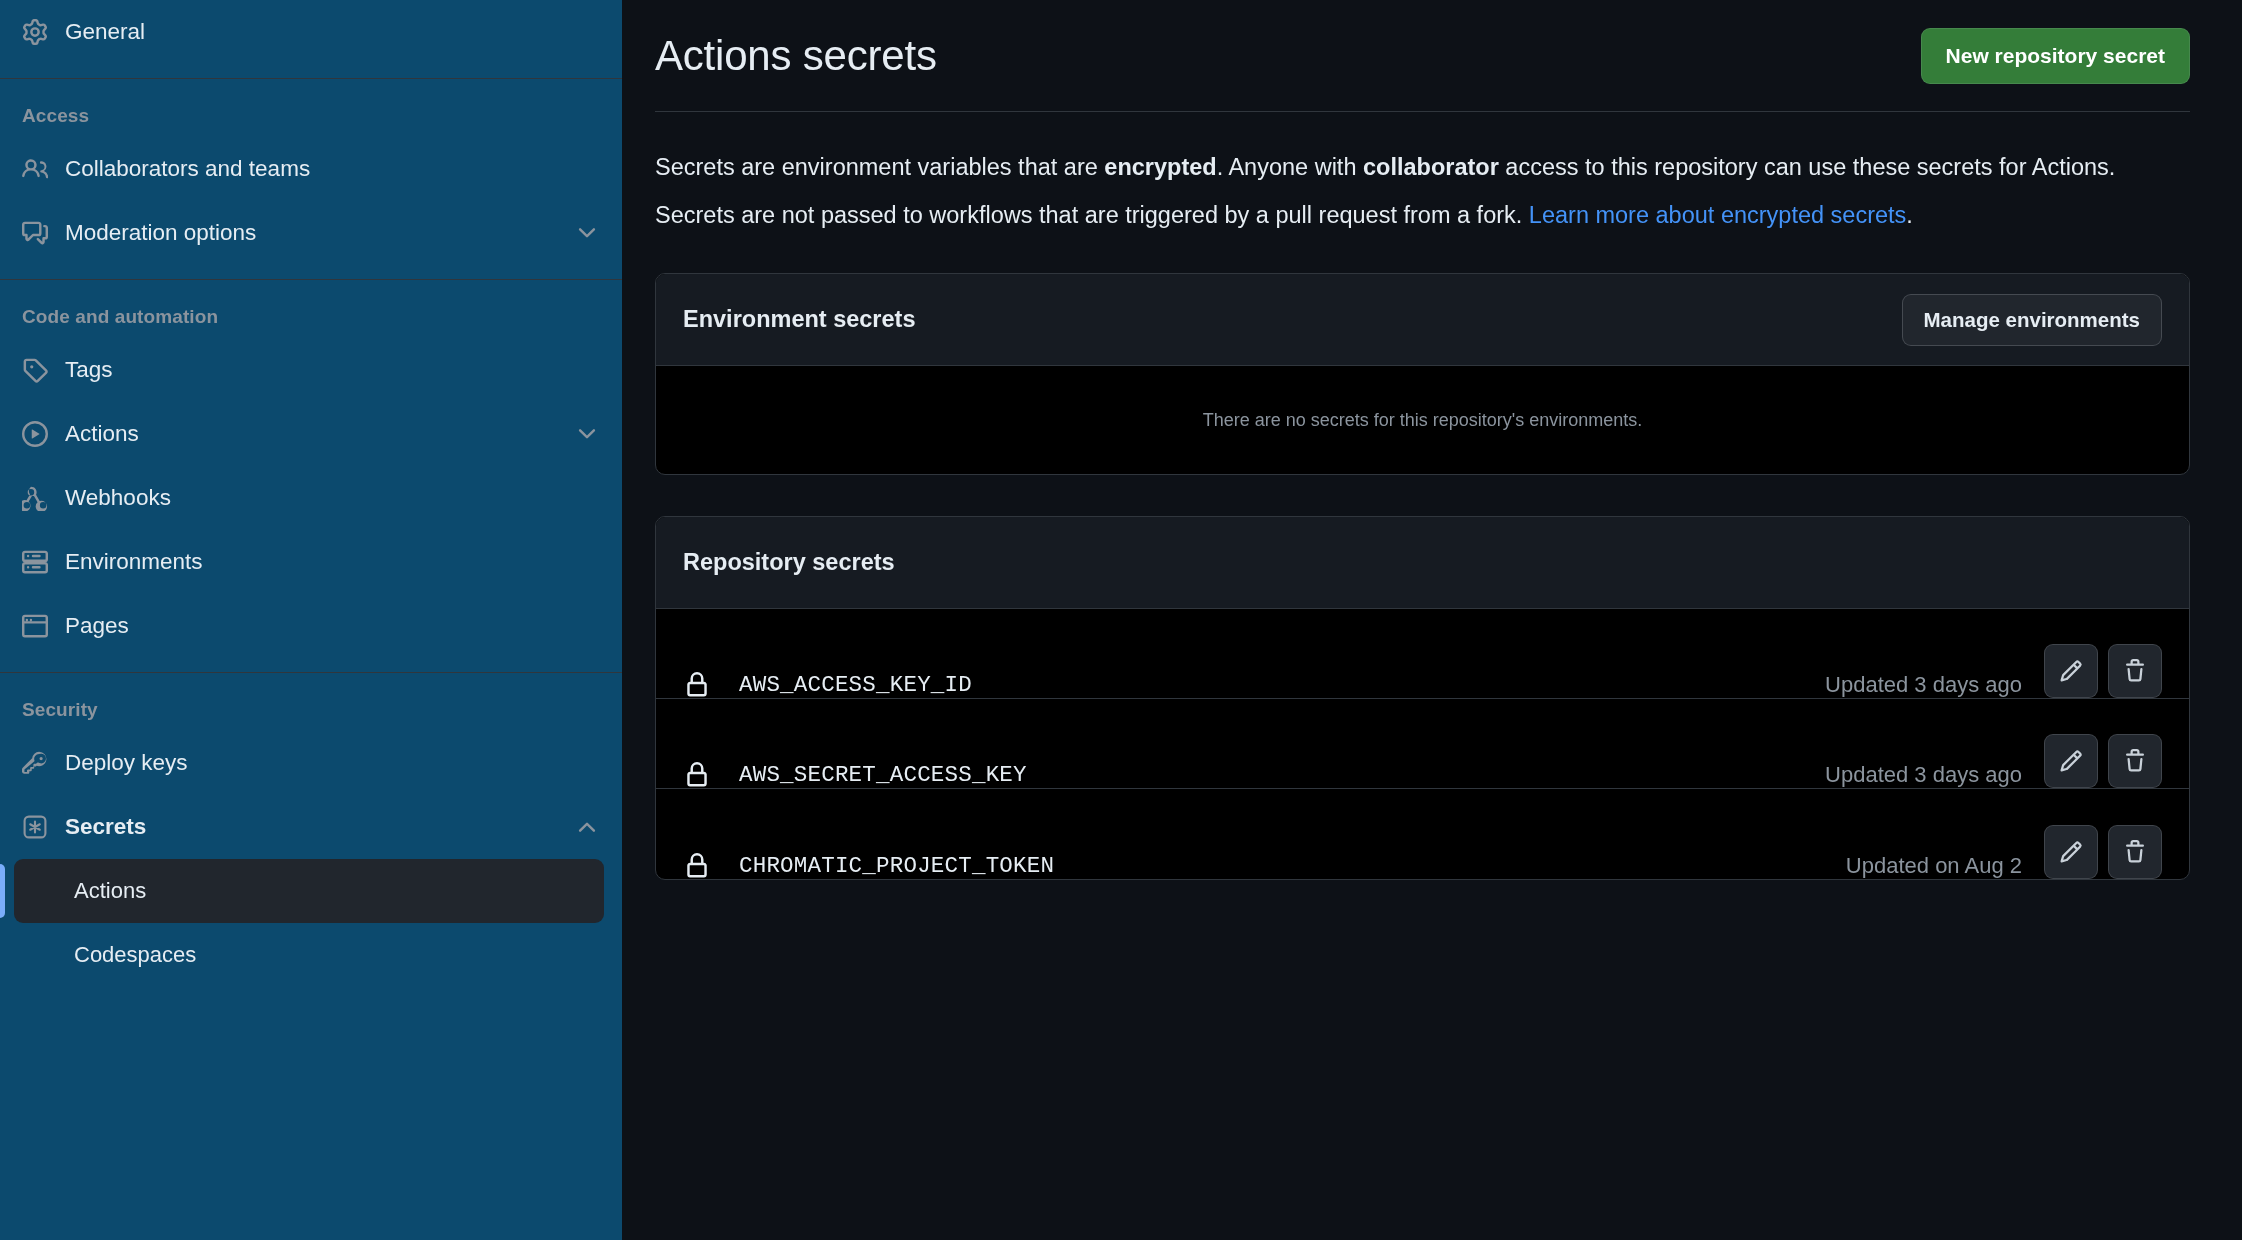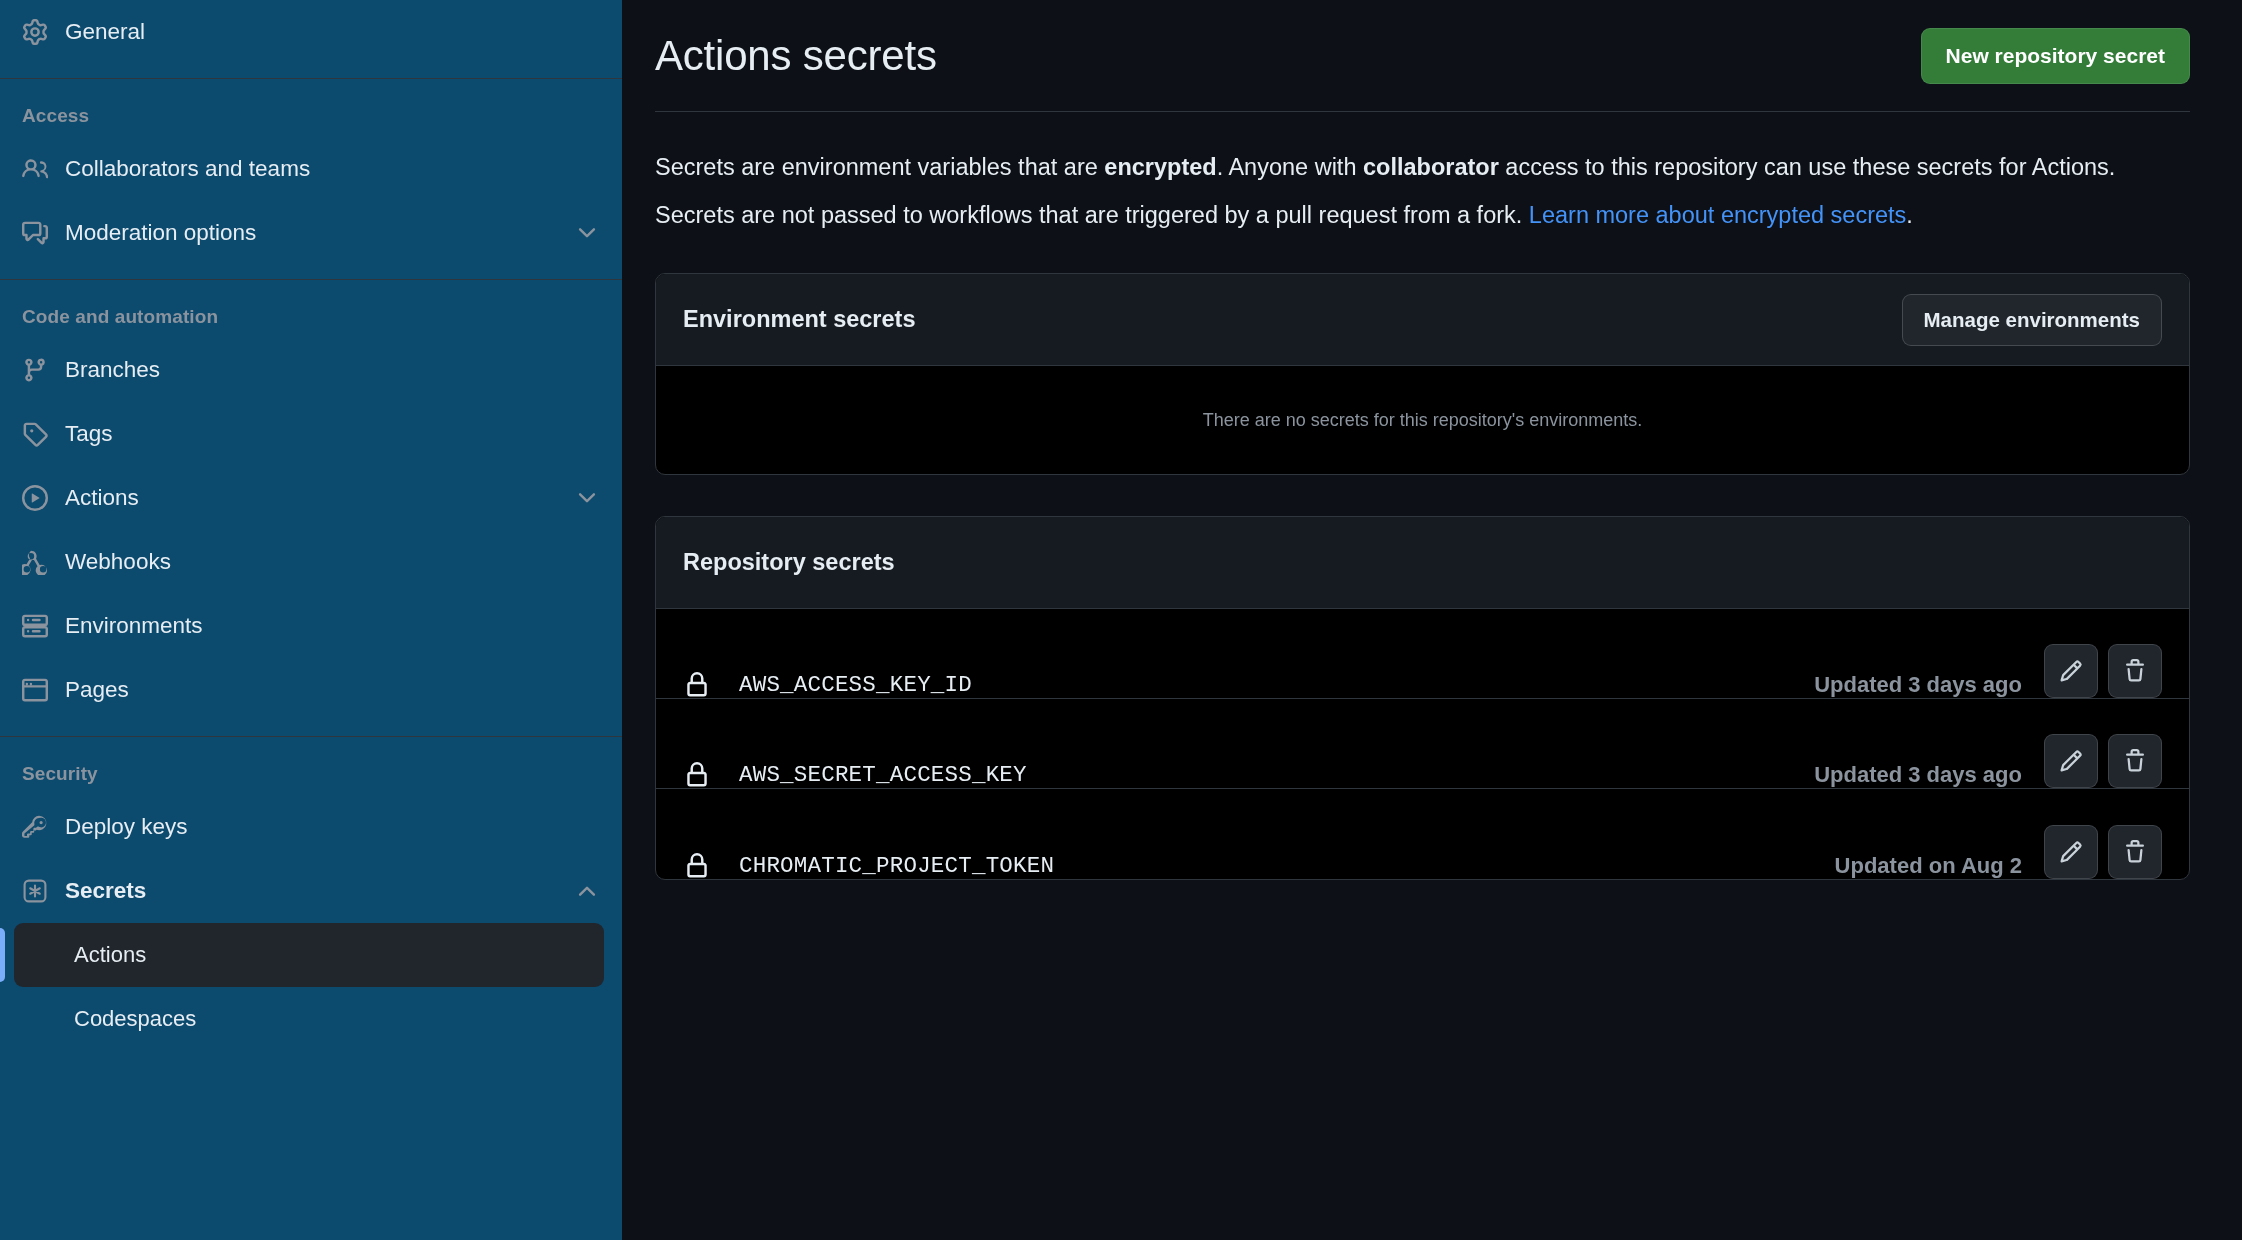--- a/index.html
+++ b/index.html
@@ -227,21 +227,20 @@
     color: #e6edf3;
     letter-spacing: 0.2px;
   }
 
   .secret-meta {
     margin-left: auto;
     font-size: 22px;
     color: #8b949e;
     margin-right: 22px;
     white-space: nowrap;
-    font-weight: bold;
   }
 
   .icon-btn {
     width: 54px;
     height: 54px;
     border: 1px solid #f0f6fc26;
     border-radius: 9px;
     background: #21262d;
     display: flex;
     align-items: center;
@@ -294,28 +293,20 @@
       <svg width="26" height="26" viewBox="0 0 16 16" fill="currentColor">
           <path d="M12.78 5.22a.749.749 0 0 1 0 1.06l-4.25 4.25a.749.749 0 0 1-1.06 0L3.22 6.28a.749.749 0 1 1 1.06-1.06L8 8.939l3.72-3.719a.749.749 0 0 1 1.06 0Z"></path>
         </svg>
     </span>
   </div>
 
   <div class="side-divider"></div>
 
   <div class="group-label">Code and automation</div>
 
-  <div class="nav-item">
-    <span class="ico">
-      <svg width="26" height="26" viewBox="0 0 16 16" fill="currentColor">
-          <path d="M9.5 3.25a2.25 2.25 0 1 1 3 2.122V6A2.5 2.5 0 0 1 10 8.5H6a1 1 0 0 0-1 1v1.128a2.251 2.251 0 1 1-1.5 0V5.372a2.25 2.25 0 1 1 1.5 0v1.836A2.493 2.493 0 0 1 6 7h4a1 1 0 0 0 1-1v-.628A2.25 2.25 0 0 1 9.5 3.25Zm-6 0a.75.75 0 1 0 1.5 0 .75.75 0 0 0-1.5 0Zm8.25-.75a.75.75 0 1 0 0 1.5.75.75 0 0 0 0-1.5ZM4.25 12a.75.75 0 1 0 0 1.5.75.75 0 0 0 0-1.5Z"></path>
-        </svg>
-    </span>
-    <span class="lbl">Branches</span>
-  </div>
 
   <div class="nav-item">
     <span class="ico">
       <svg width="26" height="26" viewBox="0 0 16 16" fill="currentColor">
           <path d="M1 7.775V2.75C1 1.784 1.784 1 2.75 1h5.025c.464 0 .91.184 1.238.513l6.25 6.25a1.75 1.75 0 0 1 0 2.474l-5.026 5.026a1.75 1.75 0 0 1-2.474 0l-6.25-6.25A1.752 1.752 0 0 1 1 7.775Zm1.5 0c0 .066.026.13.073.177l6.25 6.25a.25.25 0 0 0 .354 0l5.025-5.025a.25.25 0 0 0 0-.354l-6.25-6.25a.25.25 0 0 0-.177-.073H2.75a.25.25 0 0 0-.25.25ZM6 5a1 1 0 1 1 0 2 1 1 0 0 1 0-2Z"></path>
         </svg>
     </span>
     <span class="lbl">Tags</span>
   </div>
 

